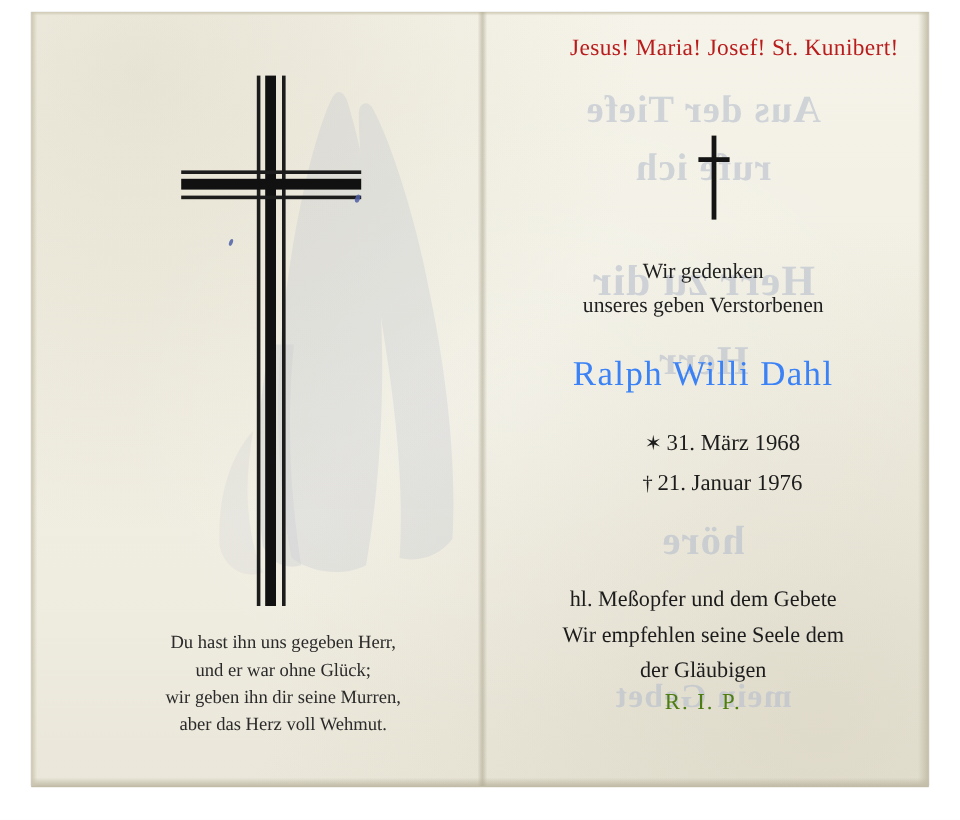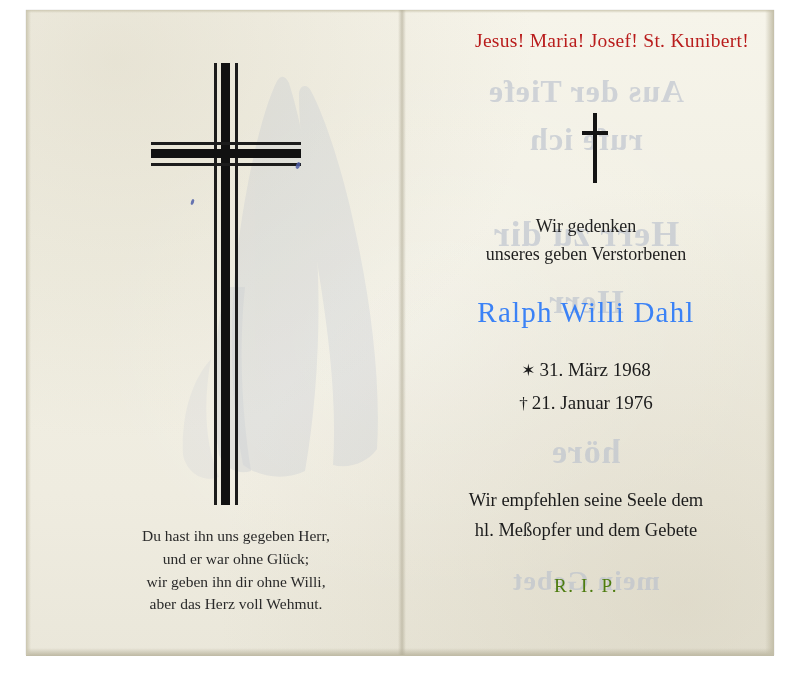--- a/index.html
+++ b/index.html
@@ -259,20 +259,21 @@
   }
 
   .dates {
     position: absolute;
     left: 0;
     top: 340px;
     width: 360px;
     font-size: 19px;
     line-height: 1.75;
     color: #1c1c1c;
+    padding-left: 16px;
   }
   .dates .sym {
     font-size: 17px;
     padding-right: 4px;
   }
 
   .commend {
     position: absolute;
     left: 0;
     top: 473px;
@@ -326,21 +327,21 @@
       <div class="cross-h"></div>
       <div class="cross-h2"></div>
     </div>
 
     <div class="ink-dot d1"></div>
     <div class="ink-dot d2"></div>
 
     <div class="verse">
       <div>Du hast ihn uns gegeben Herr,</div>
       <div>und er war ohne Glück;</div>
-      <div>wir geben ihn dir ohne Willi,</div>
+      <div>wir geben ihn dir seine Murren,</div>
       <div>aber das Herz voll Wehmut.</div>
     </div>
   </div>
 
   <div class="fold"></div>
 
   <div class="right-panel">
 
     <div class="showthrough">
       <div class="st st1">Aus der Tiefe</div>
@@ -368,20 +369,21 @@
     <div class="dates">
       <div>
         <span class="sym">✶</span><span>31. März 1968</span>
       </div>
       <div>
         <span class="sym">†</span><span>21. Januar 1976</span>
       </div>
     </div>
 
     <div class="commend">
+      <div>hl. Meßopfer und dem Gebete</div>
       <div>Wir empfehlen seine Seele dem</div>
-      <div>hl. Meßopfer und dem Gebete</div>
+      <div>der Gläubigen</div>
     </div>
 
     <div class="rip">R. I. P.</div>
   </div>
 
 </div>
 
 </body></html>

